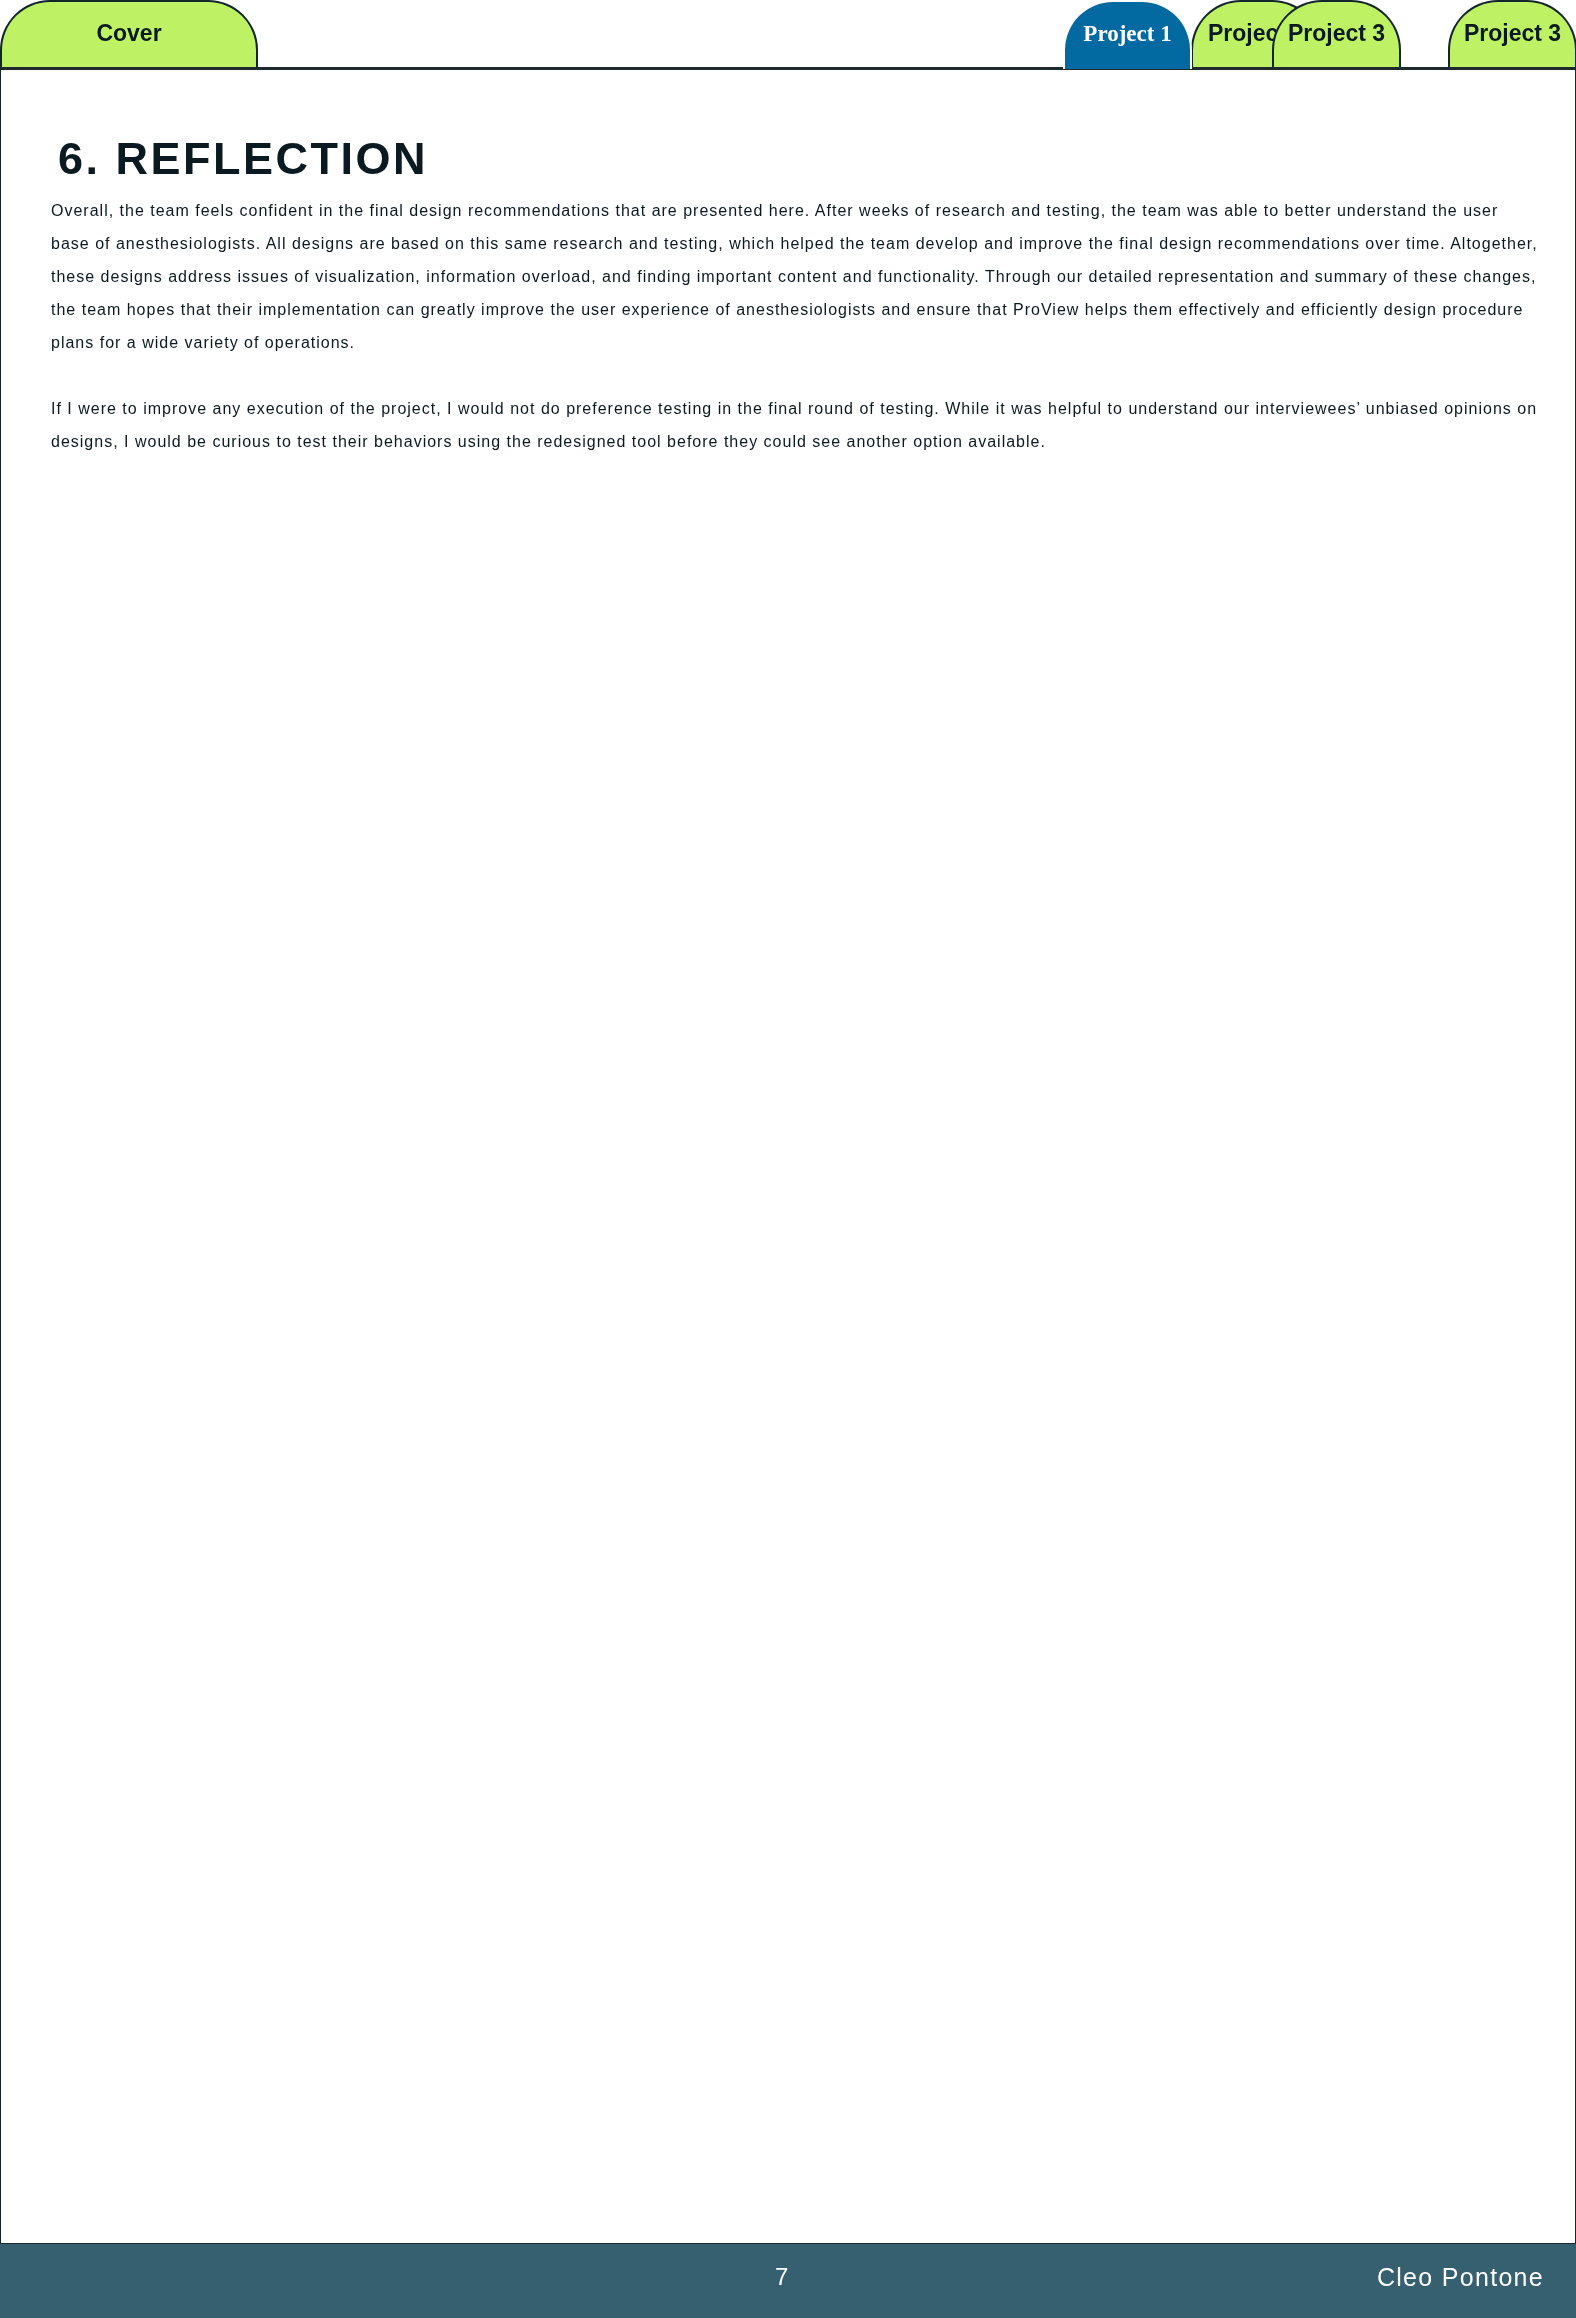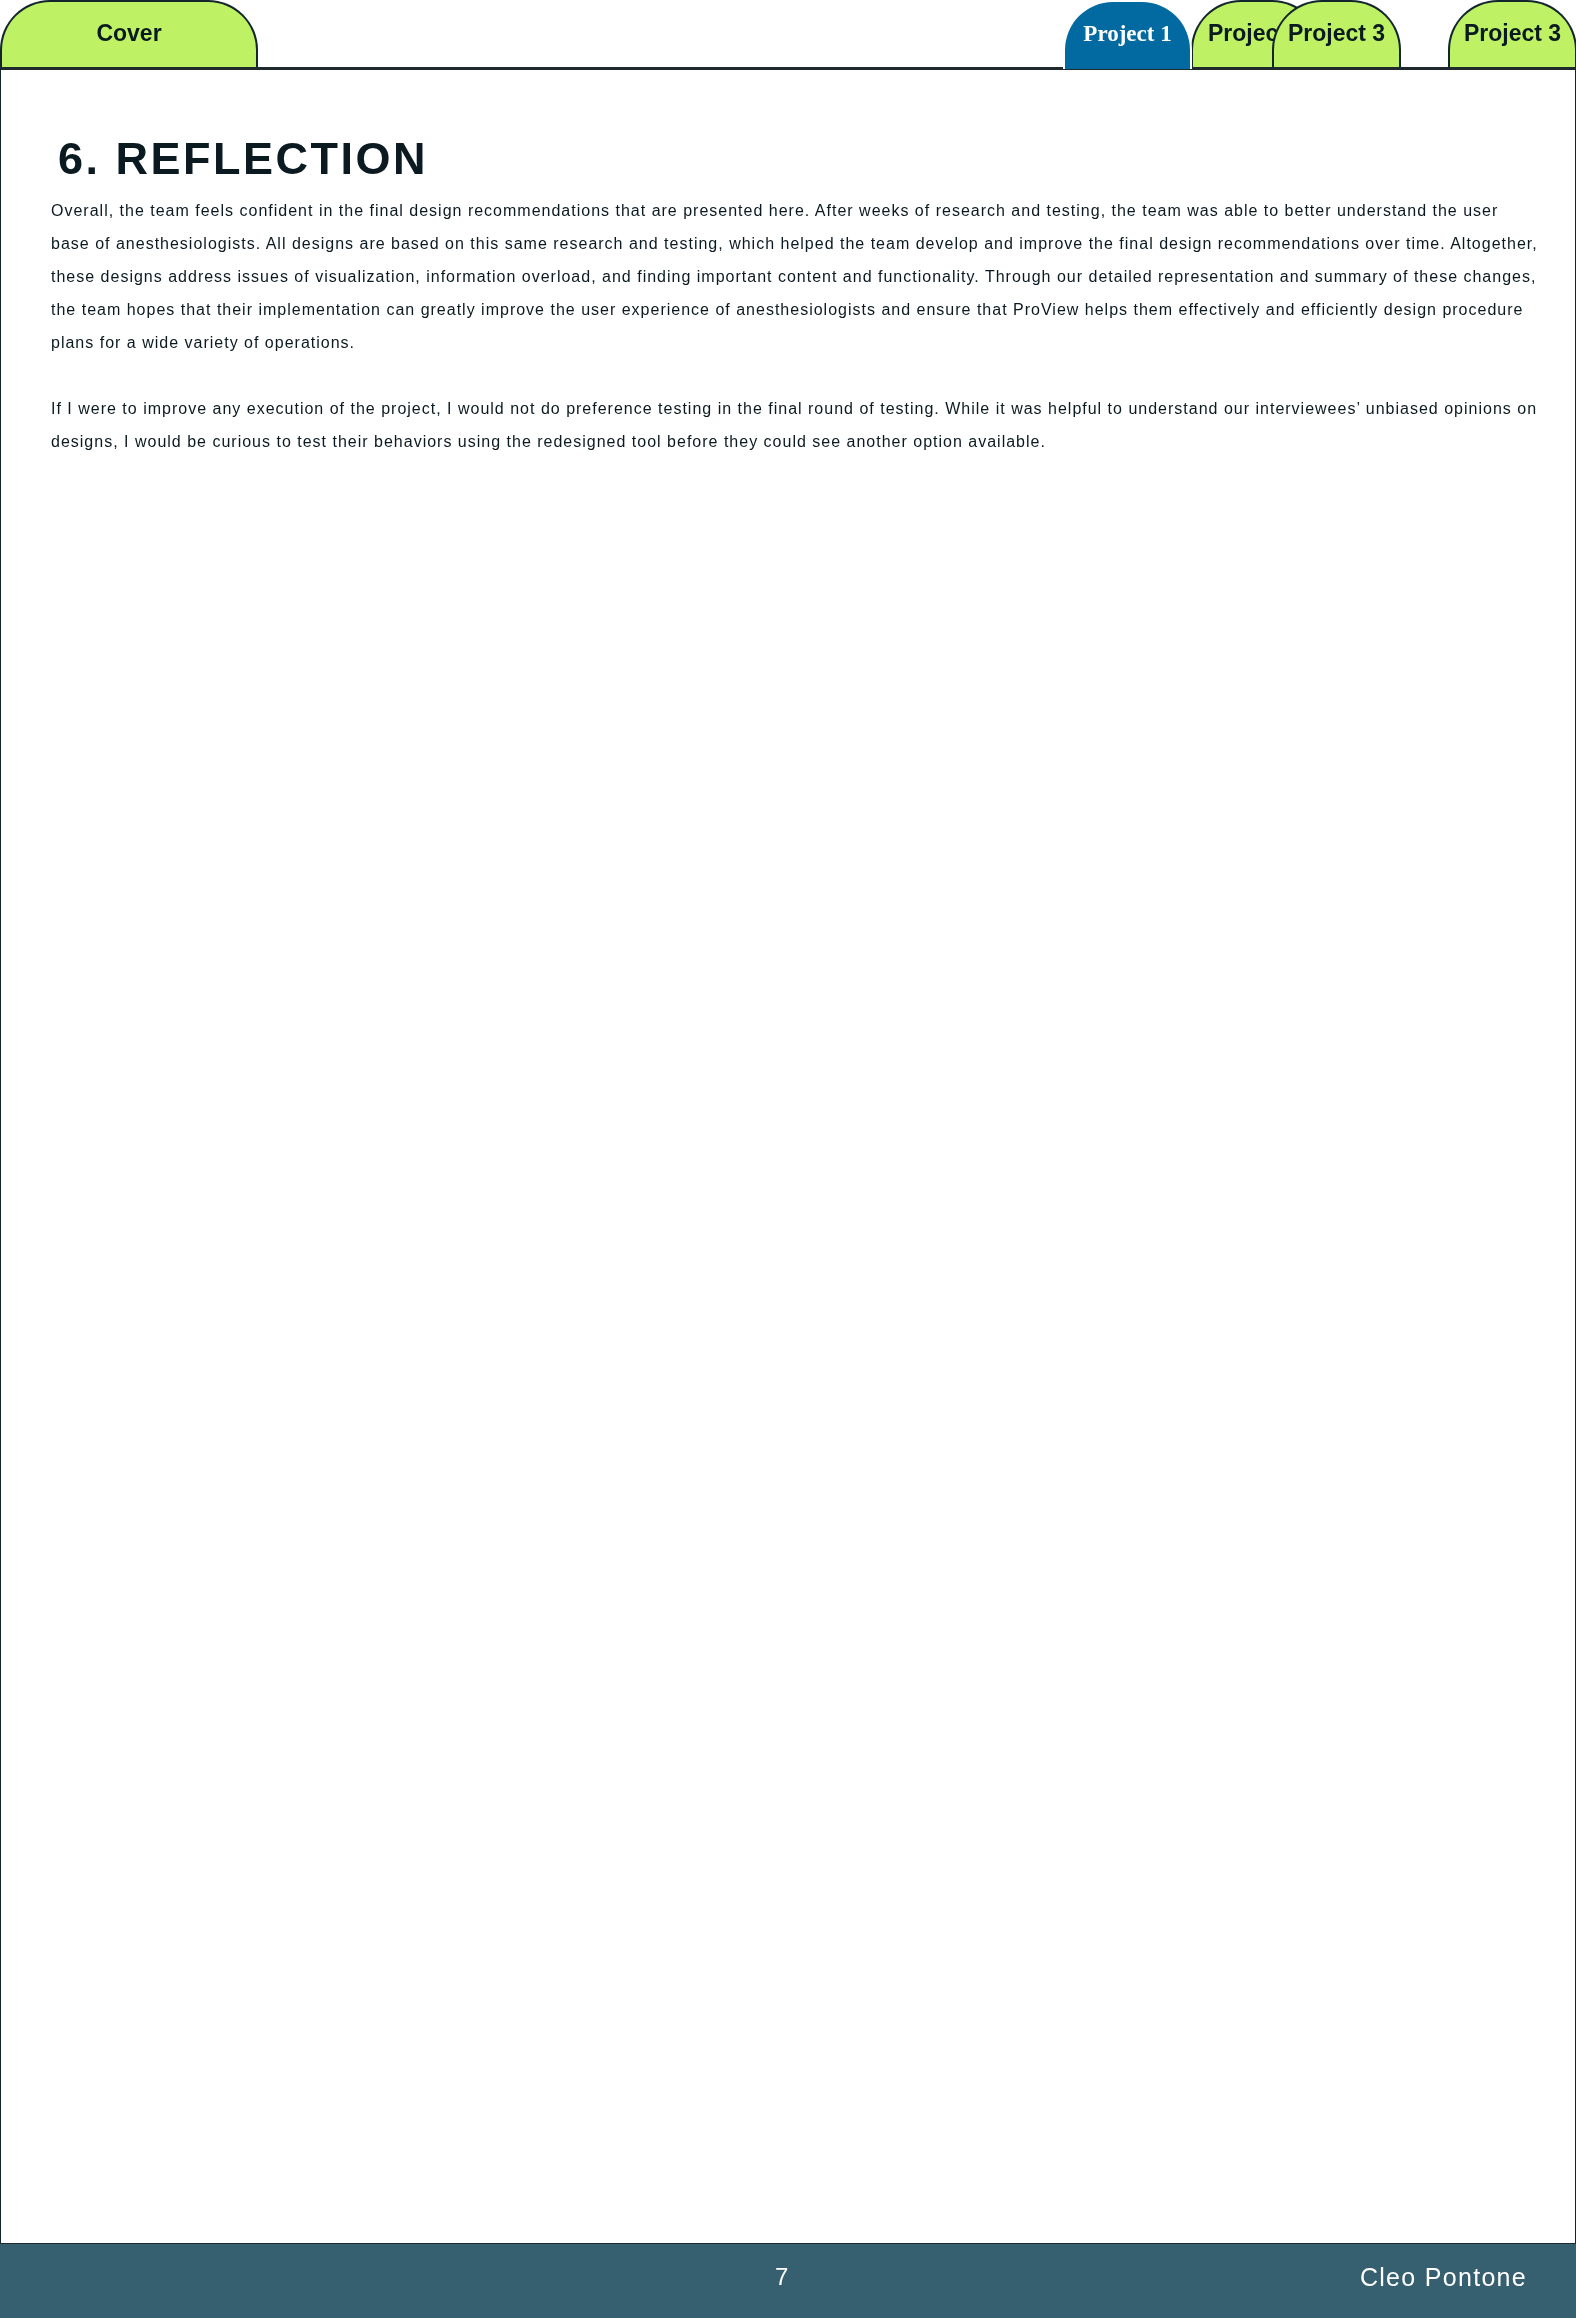--- a/index.html
+++ b/index.html
@@ -20,21 +20,21 @@
   .page { position: absolute; left: 0; top: 68px; width: 1576px; height: 2175px;
           box-sizing: border-box; border-left: 1.9px solid #13262d; border-right: 1.9px solid #13262d; }
   h1 { position: absolute; left: 50px; top: 125px; margin: 8px; font-size: 45px; font-weight: bold;
        letter-spacing: 2.5px; color: #0b1a20; }
   .body { position: absolute; left: 51px; top: 194px; width: 1488px; font-size: 16px; line-height: 33px;
           letter-spacing: 1px; color: #0b1a20; }
   .body p { margin: 0 0 33px 0; }
   .footer { position: absolute; left: 0; top: 2243px; width: 1576px; height: 76px; background: #365f70;
             border-top: 1.9px solid #1e2a2e; box-sizing: border-box; }
   .page-num { position: absolute; left: 775px; top: 19px; font-size: 24px; color: #ffffff; }
-  .author { position: absolute; right: 49px; top: 19px; font-size: 25px; color: #ffffff; letter-spacing: 1.3px; }
+  .author { position: absolute; right: 32px; top: 19px; font-size: 25px; color: #ffffff; letter-spacing: 1.3px; }
 </style>
 </head>
 <body>
 
 <div class="tabbar">
   <div class="tab cover">
       <span>Cover</span>
     </div>
   <div class="tab p1">
       <span>Project 1</span>

